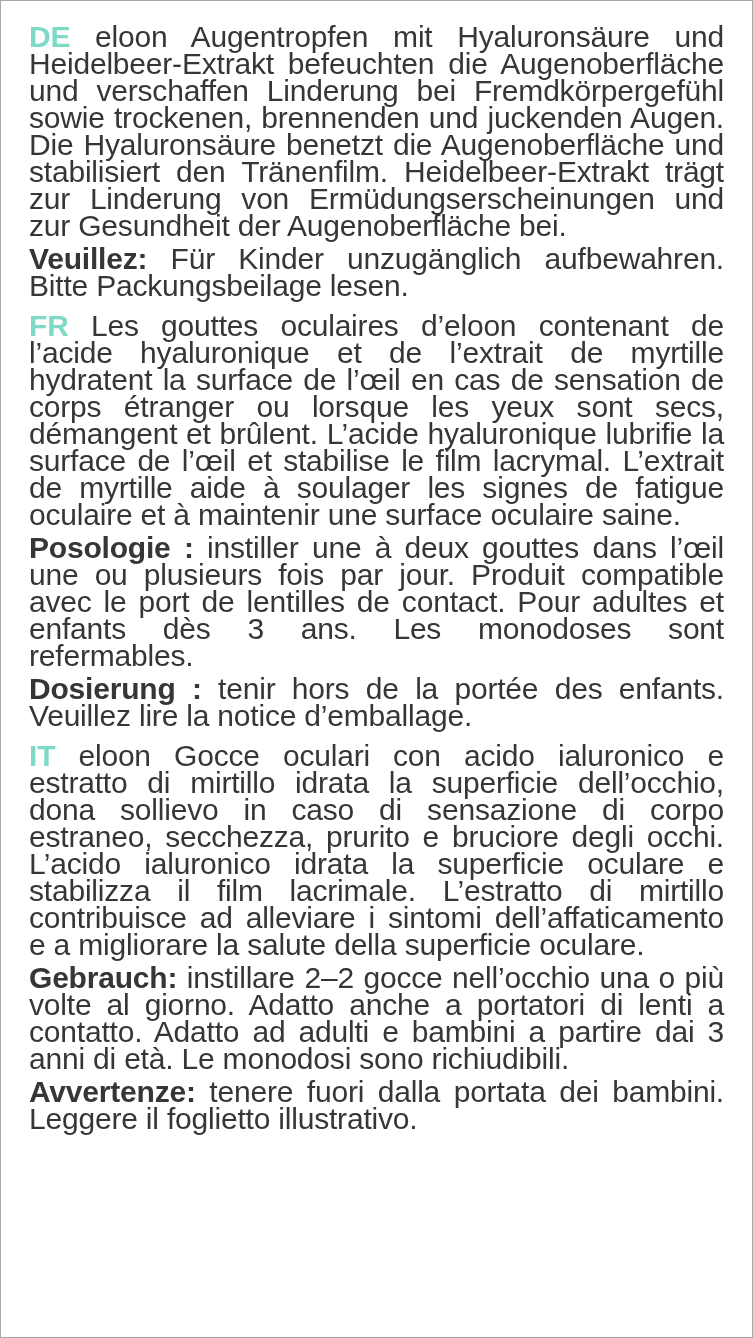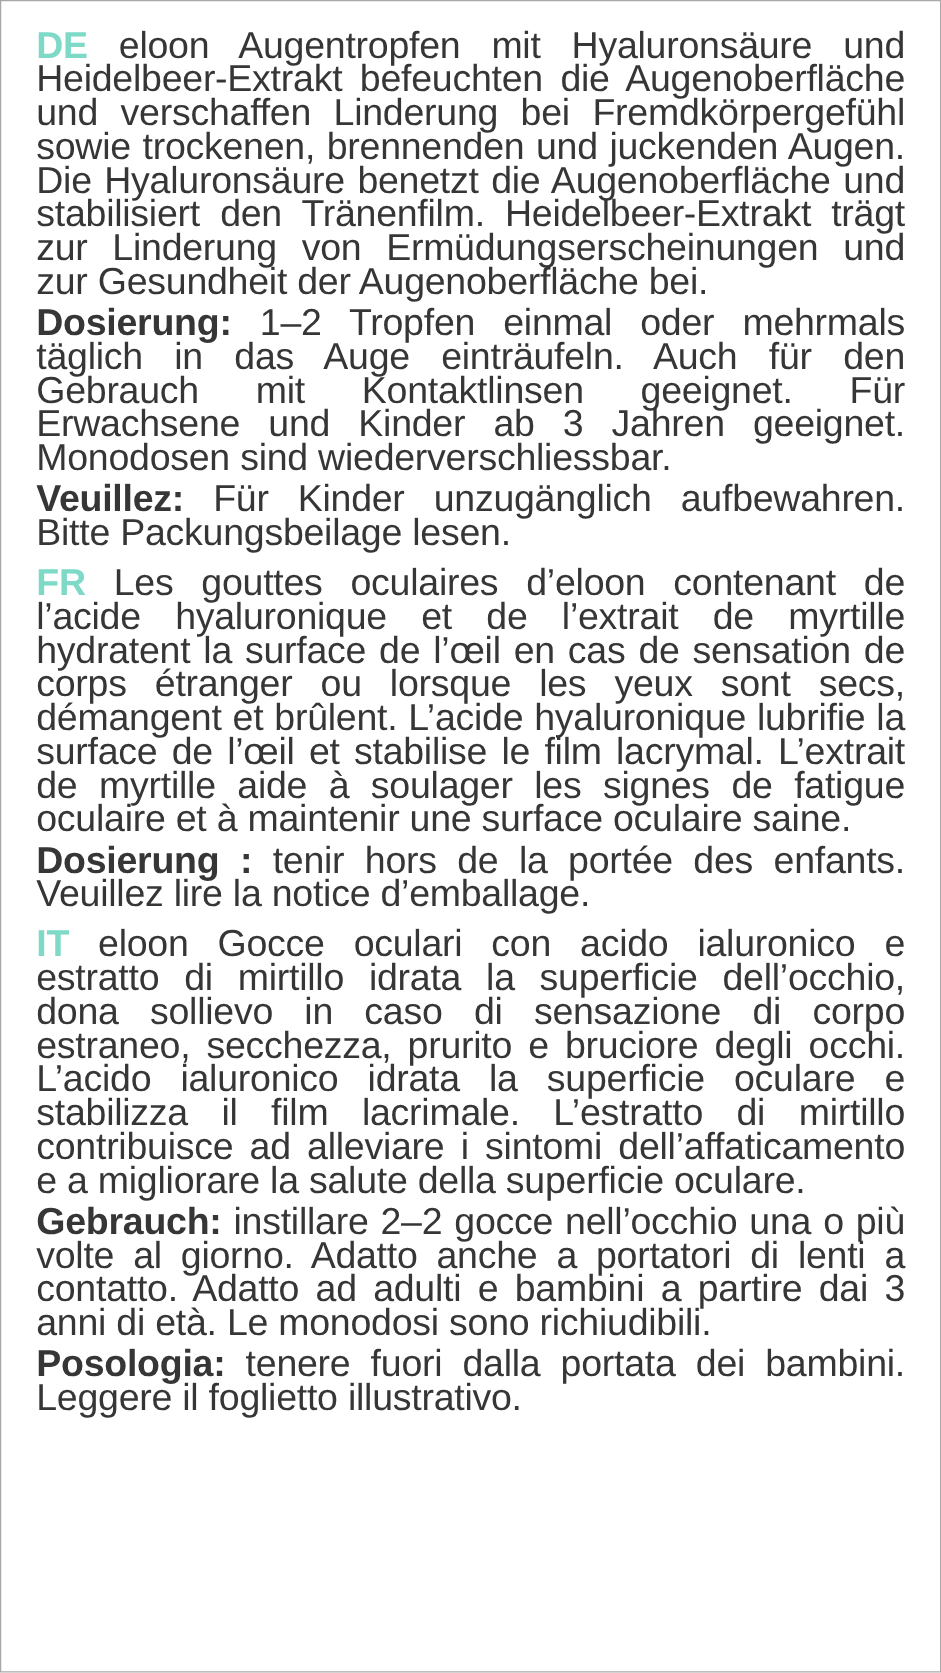--- a/index.html
+++ b/index.html
@@ -38,28 +38,28 @@
     color: #363636;
   }
 </style>
 </head>
 <body>
 
 <div class="leaflet">
 
   <div class="section" lang="de">
     <p><span class="lang-code">DE</span> <span>eloon Augentropfen mit Hyaluronsäure und Heidelbeer-Extrakt befeuchten die Augenoberfläche und verschaffen Linderung bei Fremdkörpergefühl sowie trockenen, brennenden und juckenden Augen. Die Hyaluronsäure benetzt die Augenoberfläche und stabilisiert den Tränenfilm. Heidelbeer-Extrakt trägt zur Linderung von Ermüdungserscheinungen und zur Gesundheit der Augenoberfläche bei.</span></p>
-    <p><span class="para-label">Dosierung:</span> <span>1–2 Tropfen einmal oder mehrmals täglich in das Auge einträufeln. Auch für den Gebrauch mit Kontaktlinsen geeignet. Für Erwachsene und Kinder ab 3 Jahren geeignet. Monodosen sind wiederverschliessbar.</span></p>
     <p><span class="para-label">Veuillez:</span> <span>Für Kinder unzugänglich aufbewahren. Bitte Packungsbeilage lesen.</span></p>
   </div>
 
   <div class="section" lang="fr">
     <p><span class="lang-code">FR</span> <span>Les gouttes oculaires d’eloon contenant de l’acide hyaluronique et de l’extrait de myrtille hydratent la surface de l’œil en cas de sensation de corps étranger ou lorsque les yeux sont secs, démangent et brûlent. L’acide hyaluronique lubrifie la surface de l’œil et stabilise le film lacrymal. L’extrait de myrtille aide à soulager les signes de fatigue oculaire et à maintenir une surface oculaire saine.</span></p>
+    <p><span class="para-label">Posologie :</span> <span>instiller une à deux gouttes dans l’œil une ou plusieurs fois par jour. Produit compatible avec le port de lentilles de contact. Pour adultes et enfants dès 3 ans. Les monodoses sont refermables.</span></p>
     <p><span class="para-label">Dosierung :</span> <span>tenir hors de la portée des enfants. Veuillez lire la notice d’emballage.</span></p>
   </div>
 
   <div class="section" lang="it">
     <p><span class="lang-code">IT</span> <span>eloon Gocce oculari con acido ialuronico e estratto di mirtillo idrata la superficie dell’occhio, dona sollievo in caso di sensazione di corpo estraneo, secchezza, prurito e bruciore degli occhi. L’acido ialuronico idrata la superficie oculare e stabilizza il film lacrimale. L’estratto di mirtillo contribuisce ad alleviare i sintomi dell’affaticamento e a migliorare la salute della superficie oculare.</span></p>
     <p><span class="para-label">Gebrauch:</span> <span>instillare 2–2 gocce nell’occhio una o più volte al giorno. Adatto anche a portatori di lenti a contatto. Adatto ad adulti e bambini a partire dai 3 anni di età. Le monodosi sono richiudibili.</span></p>
-    <p><span class="para-label">Posologia:</span> <span>tenere fuori dalla portata dei bambini. Leggere il foglietto illustrativo.</span></p>
+    <p><span class="para-label">Avvertenze:</span> <span>tenere fuori dalla portata dei bambini. Leggere il foglietto illustrativo.</span></p>
   </div>
 
 </div>
 
 </body></html>

